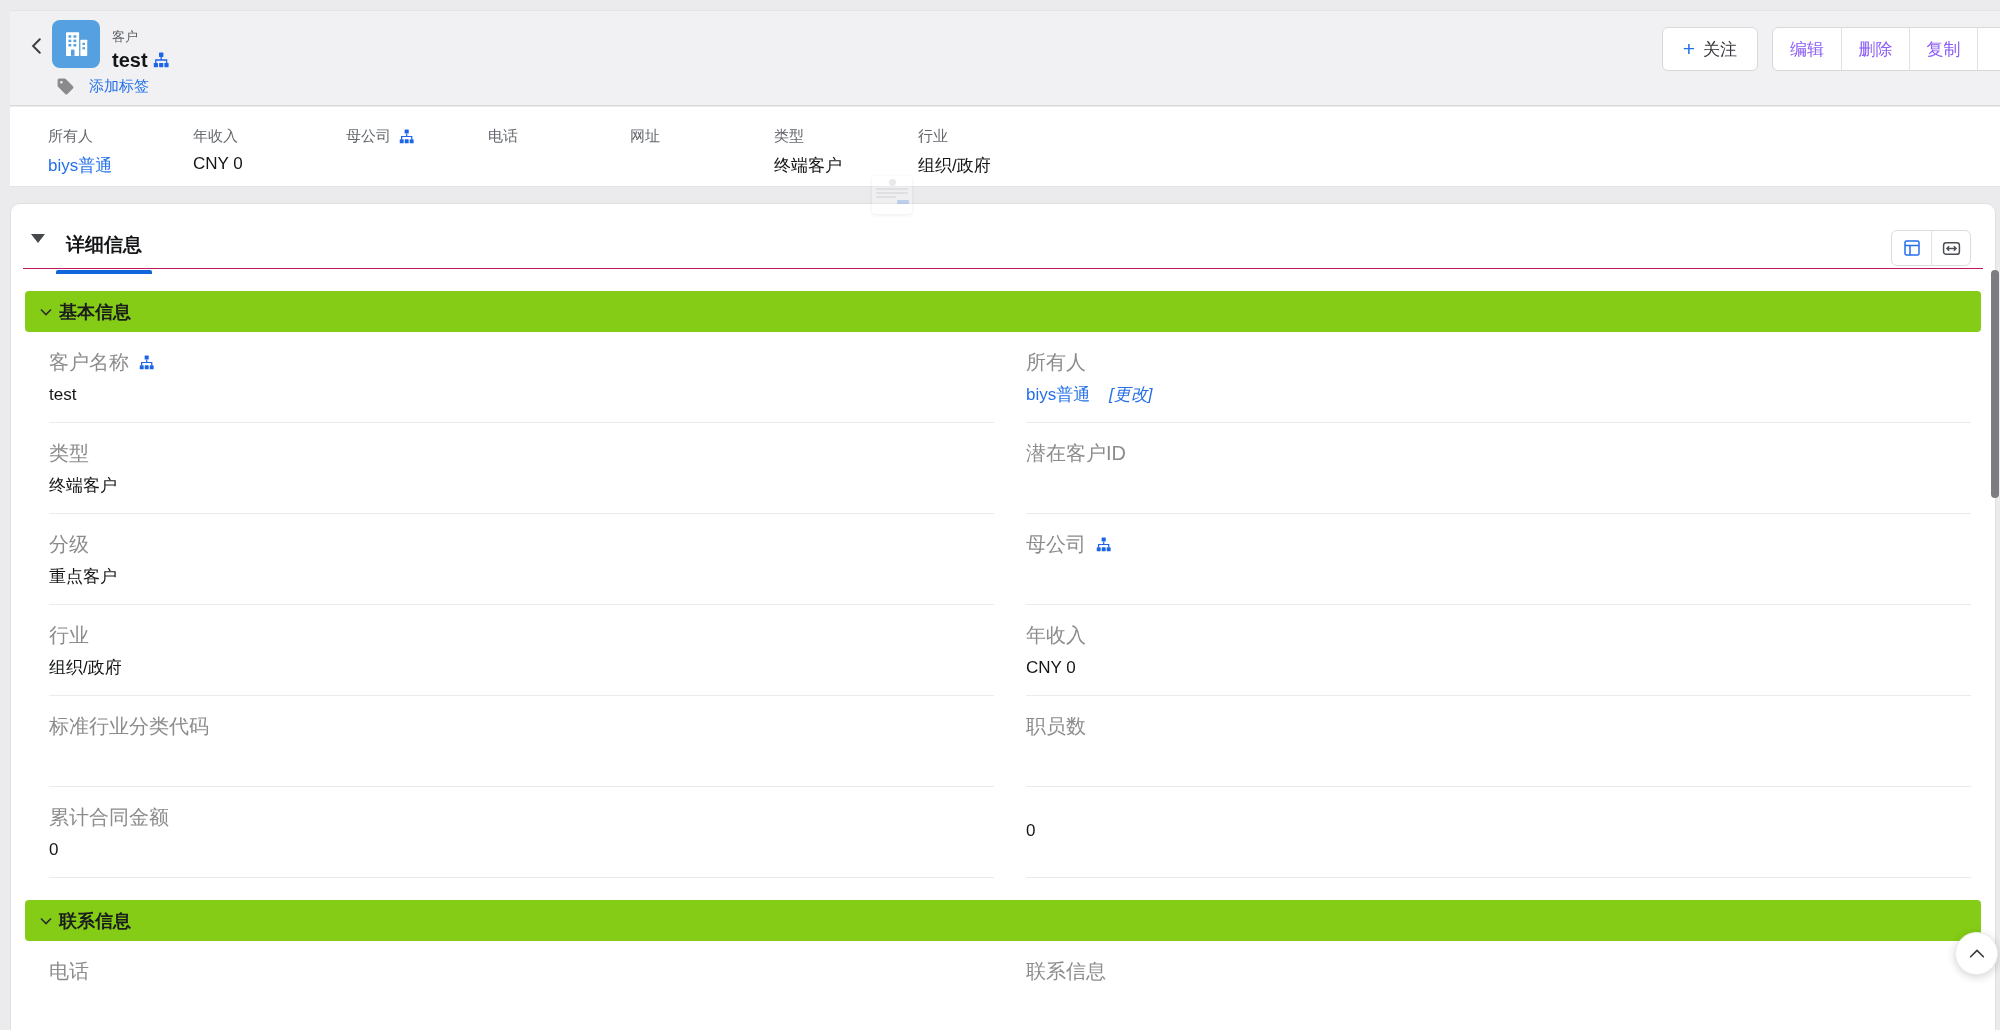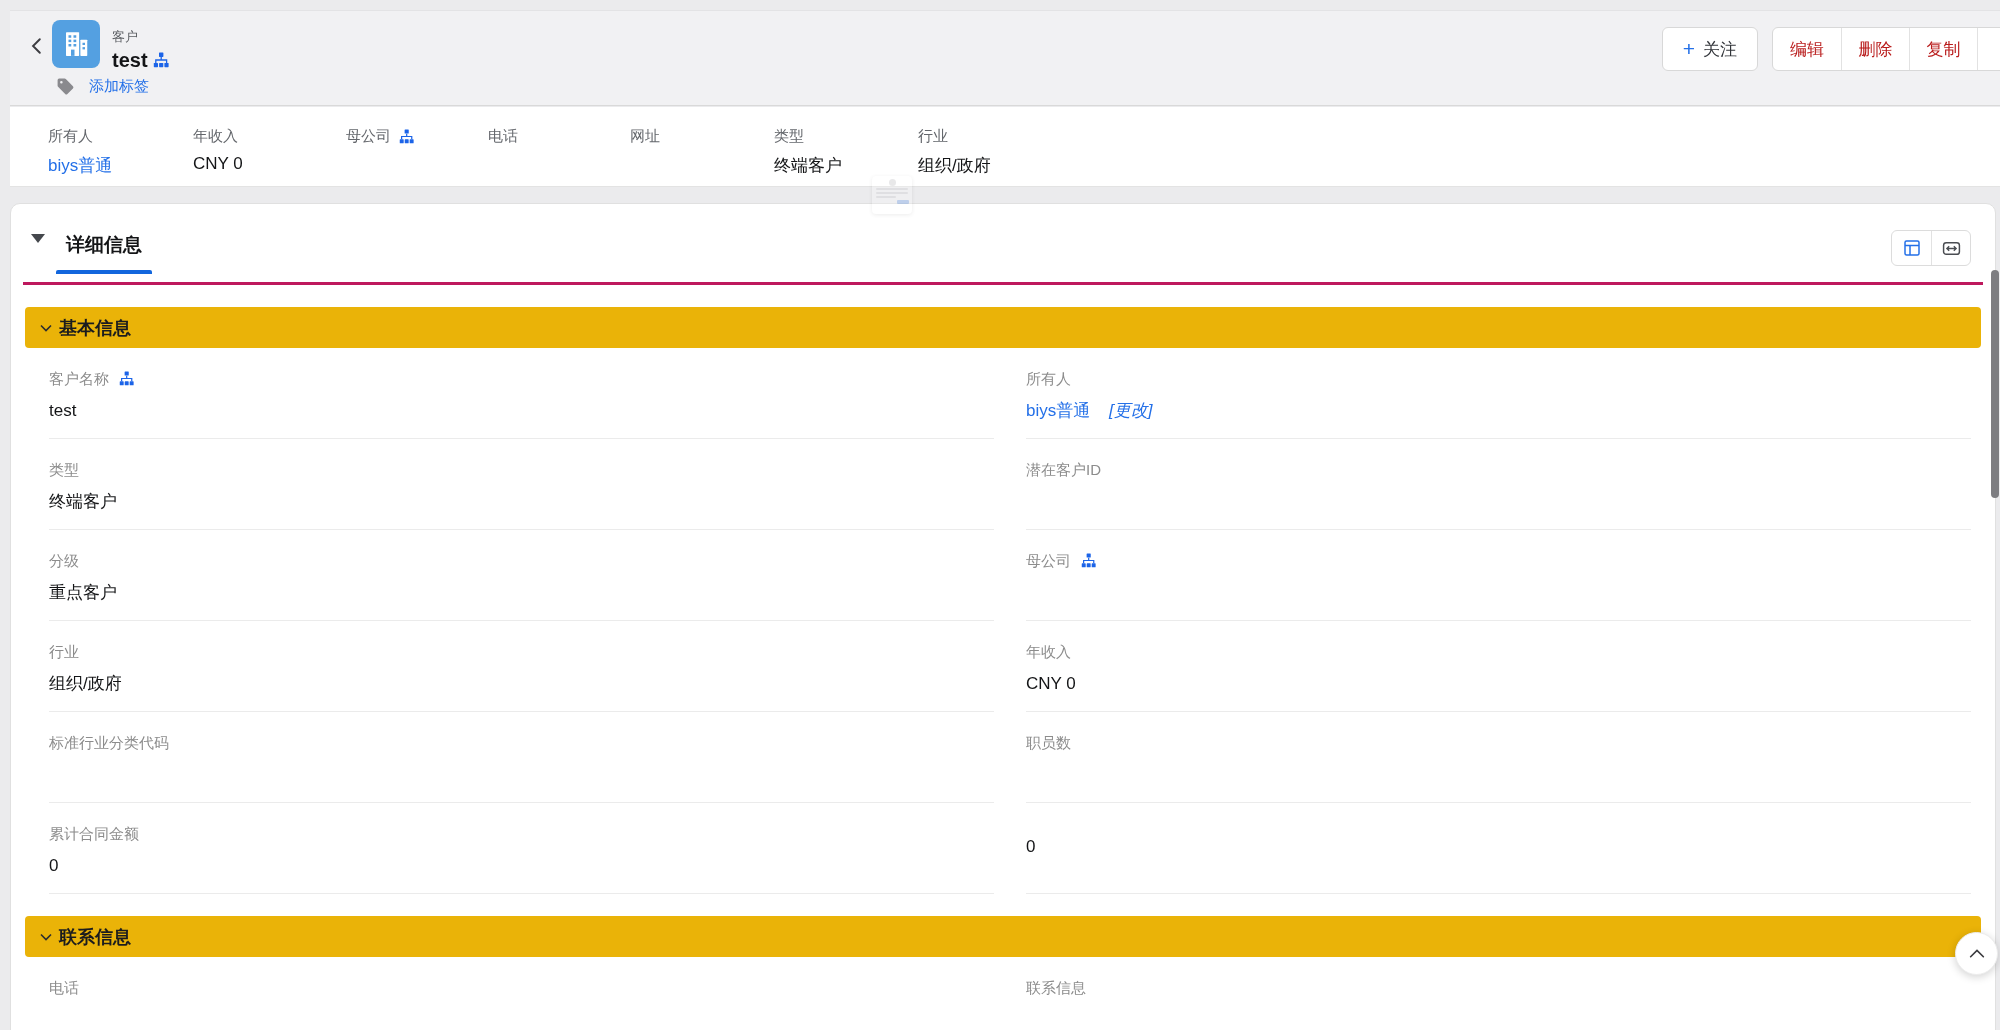--- a/index.html
+++ b/index.html
@@ -33,21 +33,21 @@
     height:44px; padding:0 20px; background:#fff; border:1px solid #d8d8d8; border-radius:6px;
     display:flex; align-items:center; gap:8px; font-size:17px; color:#303338; cursor:pointer;
   }
   .btn-follow .plus { color:#2470e8; font-size:21px; line-height:20px; font-weight:400; }
   .btn-group {
     height:44px; background:#fff; border:1px solid #d8d8d8; border-radius:6px;
     display:flex; overflow:hidden;
   }
   .btn-group .gbtn {
     width:68px; display:flex; align-items:center; justify-content:center;
-    font-size:17px; color:#b91c1c; cursor:pointer; border-left:1px solid #e2e2e2;
+    font-size:17px; color:#8b5cf6; cursor:pointer; border-left:1px solid #e2e2e2;
   }
   .btn-group .gbtn:first-child { border-left:none; }
 
   
   .summary-strip {
     position:absolute; left:10px; top:107px; right:0; height:80px;
     background:#fff; border-bottom:1px solid #e3e3e3;
   }
   .summary-col { position:absolute; top:20px; }
   .summary-label { font-size:15px; color:#64676c; display:flex; align-items:center; gap:8px; }
@@ -63,51 +63,51 @@
   .ghost-circle { width:7px; height:7px; border-radius:50%; background:#9a9aa0; margin:0 auto 2px auto; }
   .ghost-line { height:2px; background:#b7b7bd; border-radius:1px; margin:2px 1px; }
   .ghost-line.short { width:60%; }
   .ghost-btn { width:12px; height:4px; background:#2470e8; border-radius:1px; margin-left:auto; margin-top:2px; }
 
   
   .main-card {
     position:absolute; left:10px; top:203px; width:1986px; height:860px;
     background:#fff; border:1px solid #e0e0e0; border-radius:10px 10px 0 0;
   }
-  .tab-row { position:relative; height:81px; border-bottom:3px solid #be185d; margin:0 12px; }
+  .tab-row { position:relative; height:65px; border-bottom:1px solid #be185d; margin:0 12px; }
   .collapse-tri {
     position:absolute; left:8px; top:30px; width:0; height:0; cursor:pointer;
     border-left:7px solid transparent; border-right:7px solid transparent; border-top:9px solid #45484d;
   }
   .tab-details {
     position:absolute; left:33px; top:18px; height:51px; display:flex; align-items:flex-start; cursor:pointer;
   }
   .tab-details .tab-label { font-size:19px; font-weight:bold; color:#141517; padding:10px 10px 0 10px; }
   .tab-underline { position:absolute; left:0; bottom:-1px; height:4px; width:100%; background:#1266dd; border-radius:2px 2px 0 0; }
   .view-switch {
     position:absolute; right:12px; top:26px; height:36px; display:flex;
     background:#fff; border:1px solid #dcdcdc; border-radius:6px; overflow:hidden;
   }
   .view-switch .vbtn { width:39px; display:flex; align-items:center; justify-content:center; cursor:pointer; }
   .view-switch .vbtn + .vbtn { border-left:1px solid #e2e2e2; }
 
   
   .section-header {
-    margin:22px 14px 0 14px; height:41px; background:#eab308; border-radius:4px;
+    margin:22px 14px 0 14px; height:41px; background:#84cc16; border-radius:4px;
     display:flex; align-items:center; padding-left:14px; gap:6px; cursor:pointer;
   }
   .section-title { font-size:18px; font-weight:bold; color:#1b1c1e; }
 
   .fields {
     display:grid; grid-template-columns:1fr 1fr; column-gap:32px;
     padding:0 24px 0 38px;
   }
   .field { padding:21px 0 15px 0; border-bottom:1px solid #ebebeb; }
   .field-label-row { display:flex; align-items:center; gap:10px; }
-  .field-label { font-size:15px; color:#8c8c8c; line-height:19px; }
+  .field-label { font-size:20px; color:#8c8c8c; line-height:19px; }
   .field-value { font-size:17px; color:#141517; margin-top:11px; min-height:24px; line-height:24px; }
   .field-value .owner-link { color:#2470e8; cursor:pointer; }
   .field-value .change-link { color:#2470e8; cursor:pointer; margin-left:14px;font-style:italic; }
 
   
   .scrollbar-thumb {
     position:absolute; right:1px; top:270px; width:8px; height:228px;
     background:#7d7d81; border-radius:4px; z-index:20; cursor:pointer;
   }
   .scroll-top-btn {

